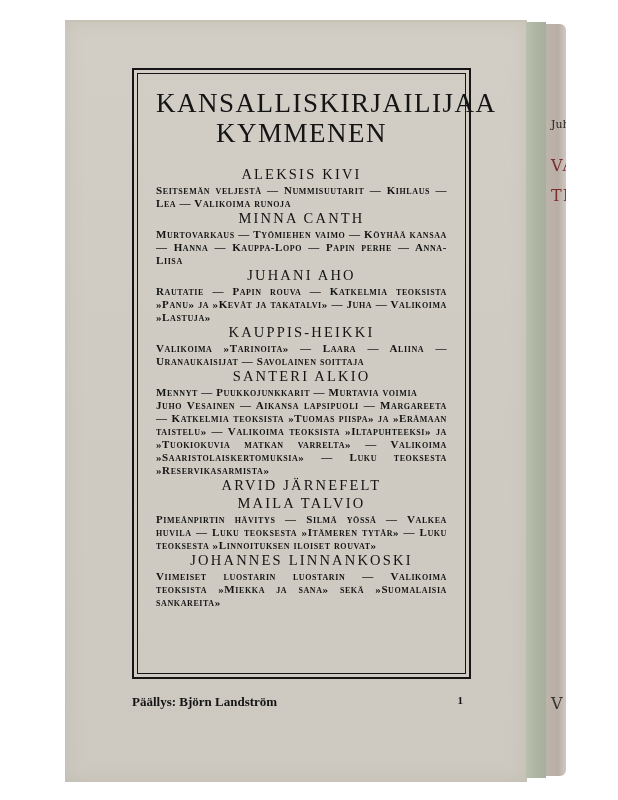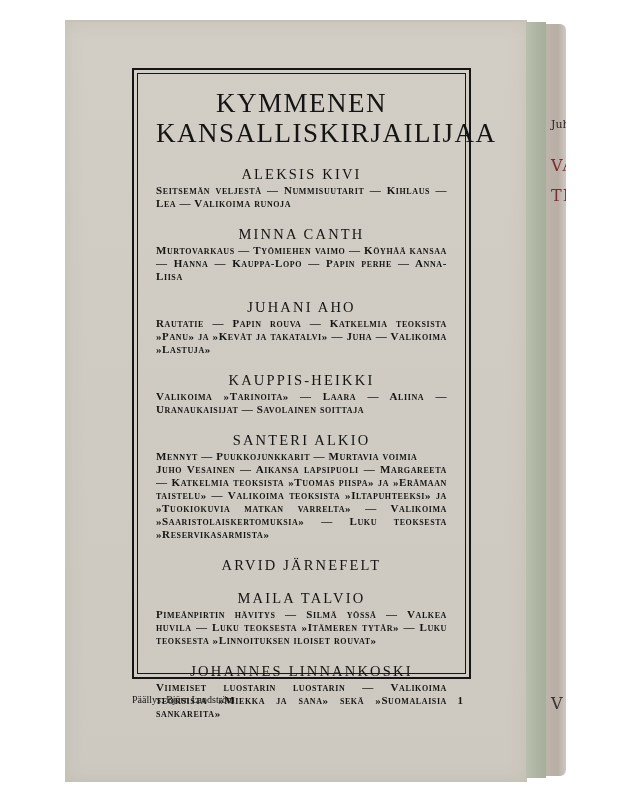--- a/index.html
+++ b/index.html
@@ -45,52 +45,52 @@
       color: #141414;
     }
     .heading {
       text-align: center; font-family: "Liberation Serif", serif;
       font-size: 27px; letter-spacing: 1.5px; line-height: 30px; margin: 0;
       font-weight: normal;
     }
     .author {
       text-align: center; font-family: "Liberation Serif", serif;
       font-size: 14.5px; letter-spacing: 2.2px; line-height: 17px;
-      margin-top: 16px; margin-bottom: 1px;
+      margin-top: 0; margin-bottom: 1px;
     }
     .author.first { margin-top: 18px; }
     .works {
       font-family: "Liberation Serif", serif; font-variant: small-caps;
       font-size: 11px; line-height: 13px; letter-spacing: 0.6px;
       text-align: justify; font-weight: bold;
     }
     .footer {
       position: absolute; top: 694px; left: 132px; width: 339px;
       font-family: "Liberation Serif", serif; color: #141414;
     }
-    .credit { position: absolute; left: 0; font-size: 10px; font-weight: normal; }
+    .credit { position: absolute; left: 0; font-size: 13px; font-weight: bold; }
     .page-num { position: absolute; right: 8px; font-size: 11px; font-weight: bold; }
   </style>
 </head>
 <body>
 
 <div class="cover"></div>
 <div class="spine-green"></div>
 <div class="spine">
   <span class="spine-text spine-author">Juha</span>
   <span class="spine-text spine-title1">VAL</span>
   <span class="spine-text spine-title2">TEO</span>
   <span class="spine-text spine-bottom">V</span>
 </div>
 
 <div class="frame">
   <div class="frame-inner"></div>
   <div class="content">
+    <div class="heading">KANSALLISKIRJAILIJAA</div>
     <div class="heading">KYMMENEN</div>
-    <div class="heading">KANSALLISKIRJAILIJAA</div>
 
     <div class="author first">ALEKSIS KIVI</div>
     <div class="works">Seitsemän veljestä — Nummisuutarit — Kihlaus — Lea — Valikoima runoja</div>
 
     <div class="author">MINNA CANTH</div>
     <div class="works">Murtovarkaus — Työmiehen vaimo — Köyhää kansaa — Hanna — Kauppa-Lopo — Papin perhe — Anna-Liisa</div>
 
     <div class="author">JUHANI AHO</div>
     <div class="works">Rautatie — Papin rouva — Katkelmia teoksista »Panu» ja »Kevät ja takatalvi» — Juha — Valikoima »Lastuja»</div>
 

